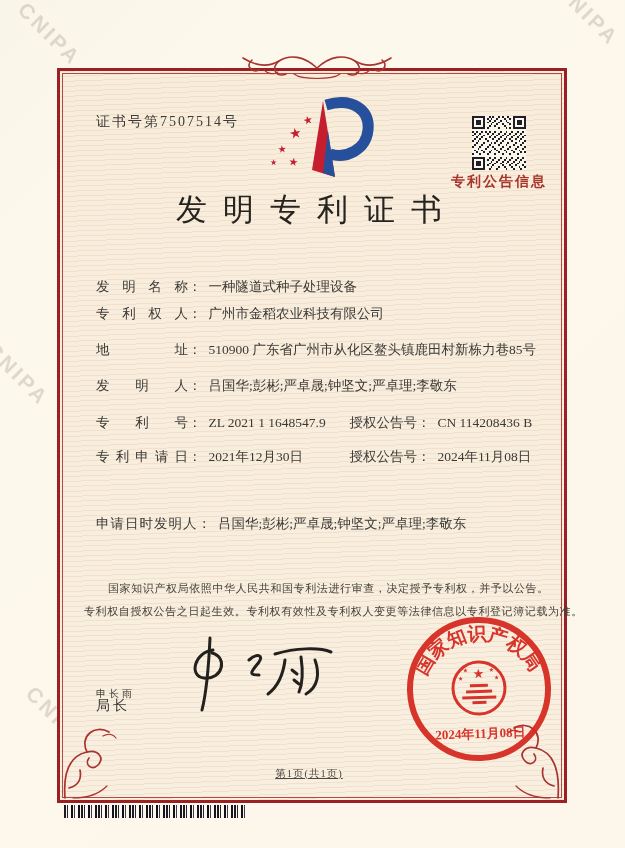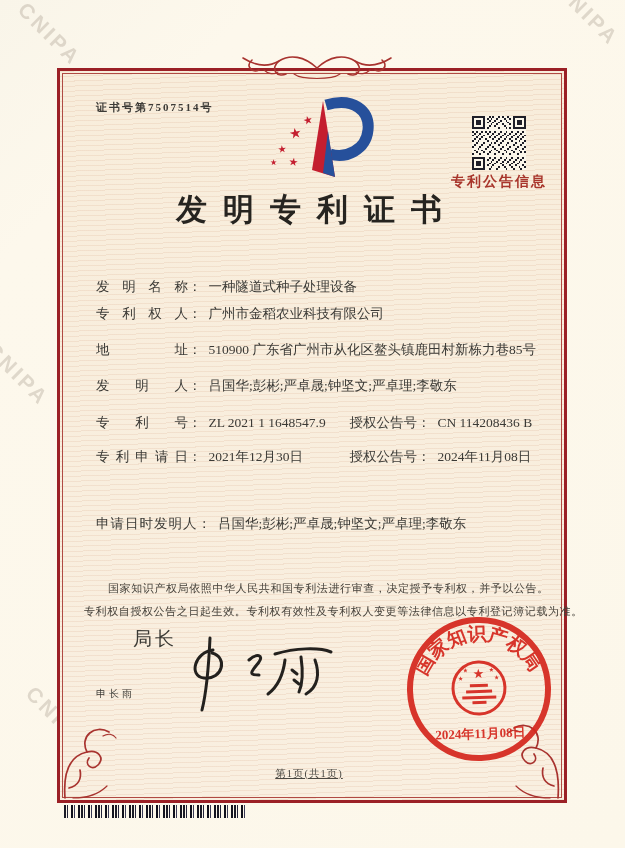--- a/index.html
+++ b/index.html
@@ -12,40 +12,40 @@
   .frame{position:absolute;left:57px;top:68px;width:504px;height:729px;border:3px solid #9b2026;
          background:
            repeating-linear-gradient(178deg, rgba(216,166,136,0.20) 0px, rgba(216,166,136,0.20) 1px, rgba(0,0,0,0) 1px, rgba(0,0,0,0) 5px),
            linear-gradient(180deg,#f8eddb,#f9efe0);}
   .frame-inner{position:absolute;left:2px;top:2px;right:2px;bottom:2px;border:1px solid #b04a43;}
   .orn{position:absolute;}
   .barcode{position:absolute;left:64px;top:805px;width:183px;height:13px;
      background:
        repeating-linear-gradient(90deg,#1b1b26 0 2px,rgba(0,0,0,0) 2px 3px,#23233a 3px 4px,rgba(0,0,0,0) 4px 7px,#10101c 7px 9px,rgba(0,0,0,0) 9px 10px,#3a3a55 10px 11px,rgba(0,0,0,0) 11px 14px,#14141f 14px 16px,rgba(0,0,0,0) 16px 17px);}
   
-  .certno{position:absolute;left:96px;top:100px;font-size:11px;letter-spacing:2px;color:#3d3b37;font-weight:bold;}
+  .certno{position:absolute;left:96px;top:113px;font-size:14px;letter-spacing:2px;color:#3d3b37;}
   .logo{position:absolute;left:266px;top:97px;}
   .qr{position:absolute;left:472px;top:116px;}
   .qr-label{position:absolute;left:446px;top:173px;width:106px;text-align:center;font-size:14px;
             letter-spacing:2px;color:#a8352b;font-weight:bold;}
-  .title{position:absolute;left:57px;top:189px;width:504px;text-align:center;font-size:31px;font-weight:bold;
+  .title{position:absolute;left:57px;top:189px;width:504px;text-align:center;font-size:31px;font-weight:normal;
          color:#262420;letter-spacing:16px;padding-left:16px;box-sizing:border-box;}
   
   .row{position:absolute;left:96px;width:430px;font-size:13.5px;color:#3b3a36;white-space:nowrap;}
   .lab{display:inline-block;width:92px;text-align:justify;text-align-last:justify;}
   .colon{margin-right:7px;}
   .cell-l{display:inline-block;width:250px;}
   .labx{letter-spacing:1px;}
   
   .stmt{position:absolute;left:84px;top:577px;width:476px;font-size:11px;letter-spacing:0.6px;
         color:#45413a;line-height:23px;}
   .stmt .l1{text-indent:24px;white-space:nowrap;}
   .stmt .l2{white-space:nowrap;}
   
-  .dtitle{position:absolute;left:96px;top:626px;font-size:19px;letter-spacing:3px;color:#3a3934;margin-left:37px;}
+  .dtitle{position:absolute;left:96px;top:697px;font-size:14px;letter-spacing:3px;color:#3a3934;}
   .dname{position:absolute;left:96px;top:687px;font-size:10px;letter-spacing:3px;color:#3a3934;}
   .sig{position:absolute;left:175px;top:630px;}
   .seal{position:absolute;left:404px;top:614px;transform:rotate(-2deg);opacity:0.93;}
   .footer{position:absolute;left:57px;top:767px;width:504px;text-align:center;font-size:10.5px;
           letter-spacing:1px;color:#4a4842;text-decoration:underline;}
 </style>
 </head>
 <body>
 
 <div class="paper">

